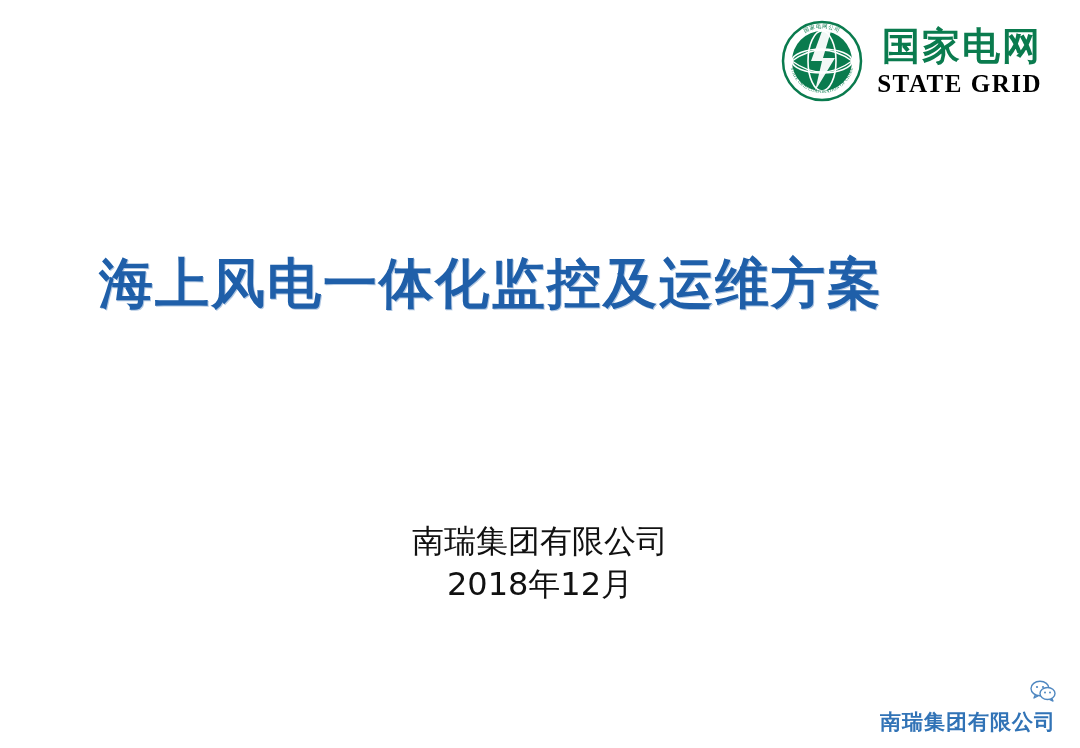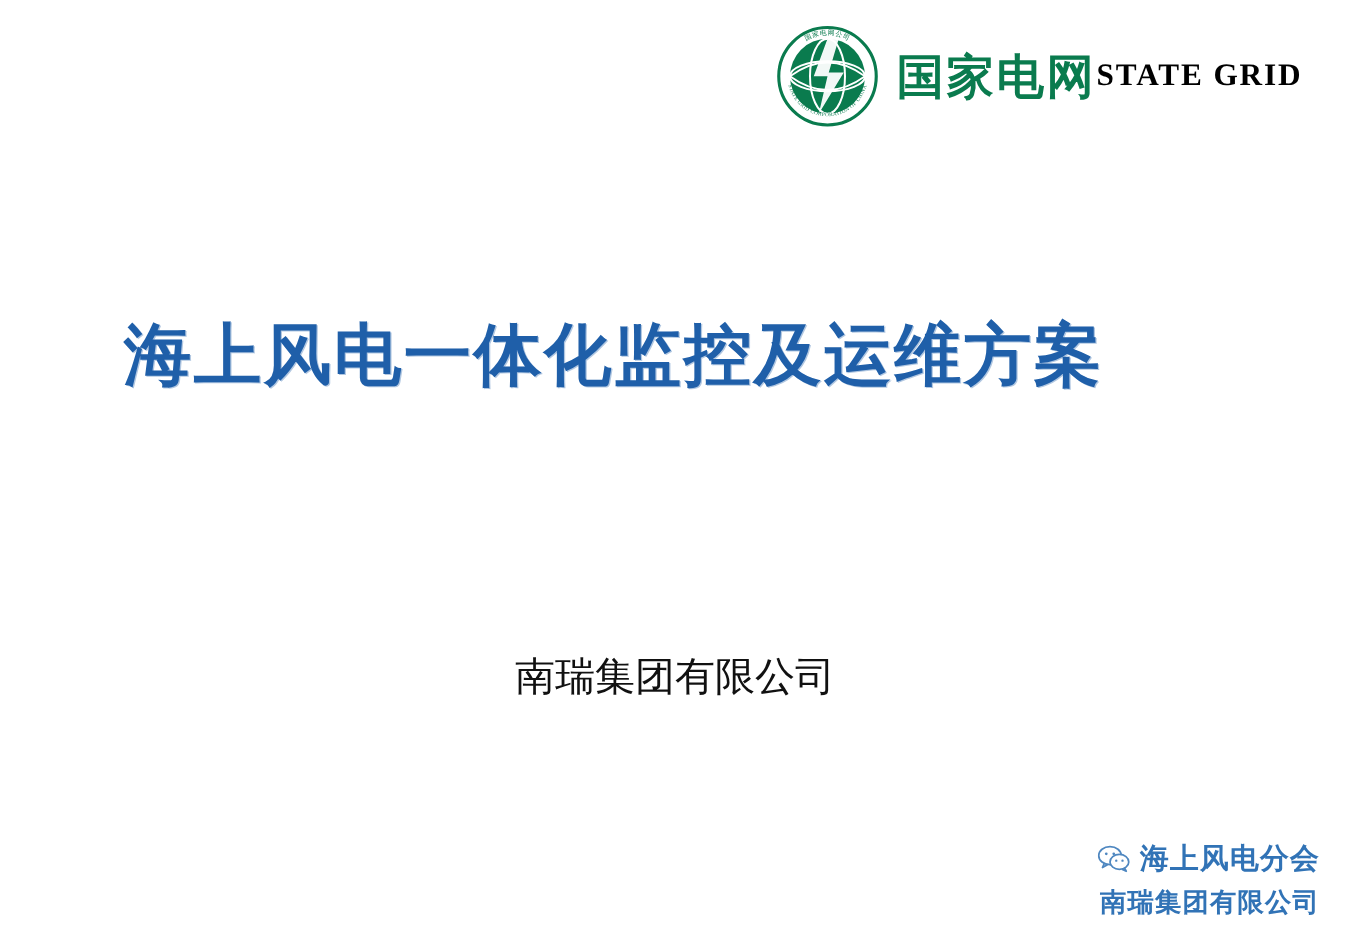--- a/index.html
+++ b/index.html
@@ -31,22 +31,22 @@
     position: relative;
     width: 82px;
     height: 82px;
     flex: 0 0 82px;
   }
   .logo-mark svg {
     display: block;
   }
   .logo-text {
     display: flex;
-    flex-direction: row;
-    align-items: flex-start;
+    flex-direction: column;
+    align-items: flex-end;
     justify-content: center;
     line-height: 1;
   }
   .logo-cn {
     font-size: 38px;
     font-weight: bold;
     color: #0a7b4e;
     letter-spacing: 2px;
     font-family: "DejaVu Sans", "Liberation Sans", sans-serif;
   }
@@ -160,34 +160,34 @@
     <div class="logo-text">
       <div class="logo-cn">国家电网</div>
       <div class="logo-en">STATE GRID</div>
     </div>
   </div>
 
   <div class="title">海上风电一体化监控及运维方案</div>
 
   <div class="subtitle">
     <div class="line1">南瑞集团有限公司</div>
+    <div class="line2">2018年12月</div>
   </div>
 
   <div class="watermark">
     <div class="wm-row">
       <span class="wm-icon">
         <svg width="26" height="22" viewBox="0 0 26 22" xmlns="http://www.w3.org/2000/svg">
           <ellipse cx="10" cy="8.5" rx="9" ry="7.2" fill="none" stroke="#3173b6" stroke-width="1.4"></ellipse>
           <path d="M5.5 14.5 L4 18 L8 15.8" fill="none" stroke="#3173b6" stroke-width="1.4" stroke-linejoin="round"></path>
           <circle cx="7" cy="7" r="1.1" fill="#3173b6"></circle>
           <circle cx="13" cy="7" r="1.1" fill="#3173b6"></circle>
           <ellipse cx="17.5" cy="13.5" rx="7.5" ry="6" fill="#ffffff" stroke="#3173b6" stroke-width="1.4"></ellipse>
           <path d="M21.5 18.2 L23 21 L19.5 19.3" fill="none" stroke="#3173b6" stroke-width="1.4" stroke-linejoin="round"></path>
           <circle cx="15" cy="12.5" r="0.95" fill="#3173b6"></circle>
           <circle cx="20" cy="12.5" r="0.95" fill="#3173b6"></circle>
         </svg>
       </span>
-      <span class="wm-main">海上风电分会</span>
     </div>
     <div class="wm-sub">南瑞集团有限公司</div>
   </div>
 
 </div>
 
 </body></html>

